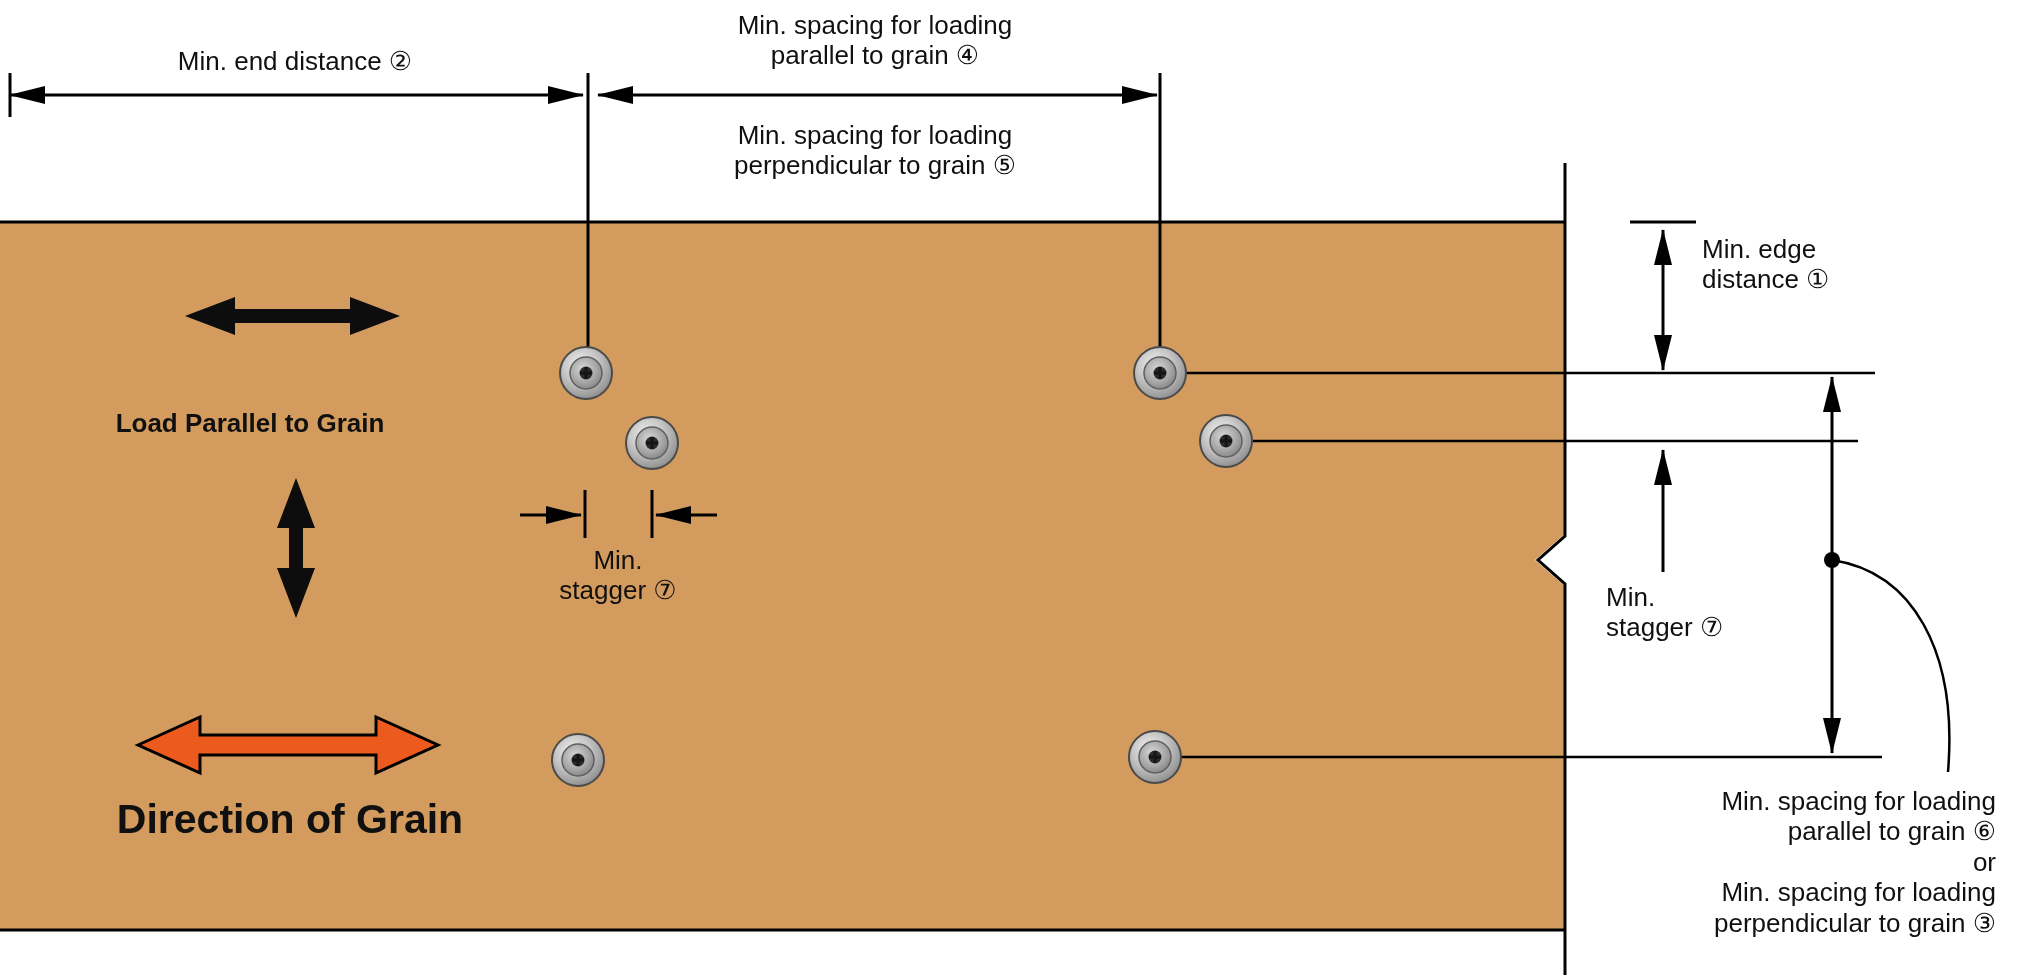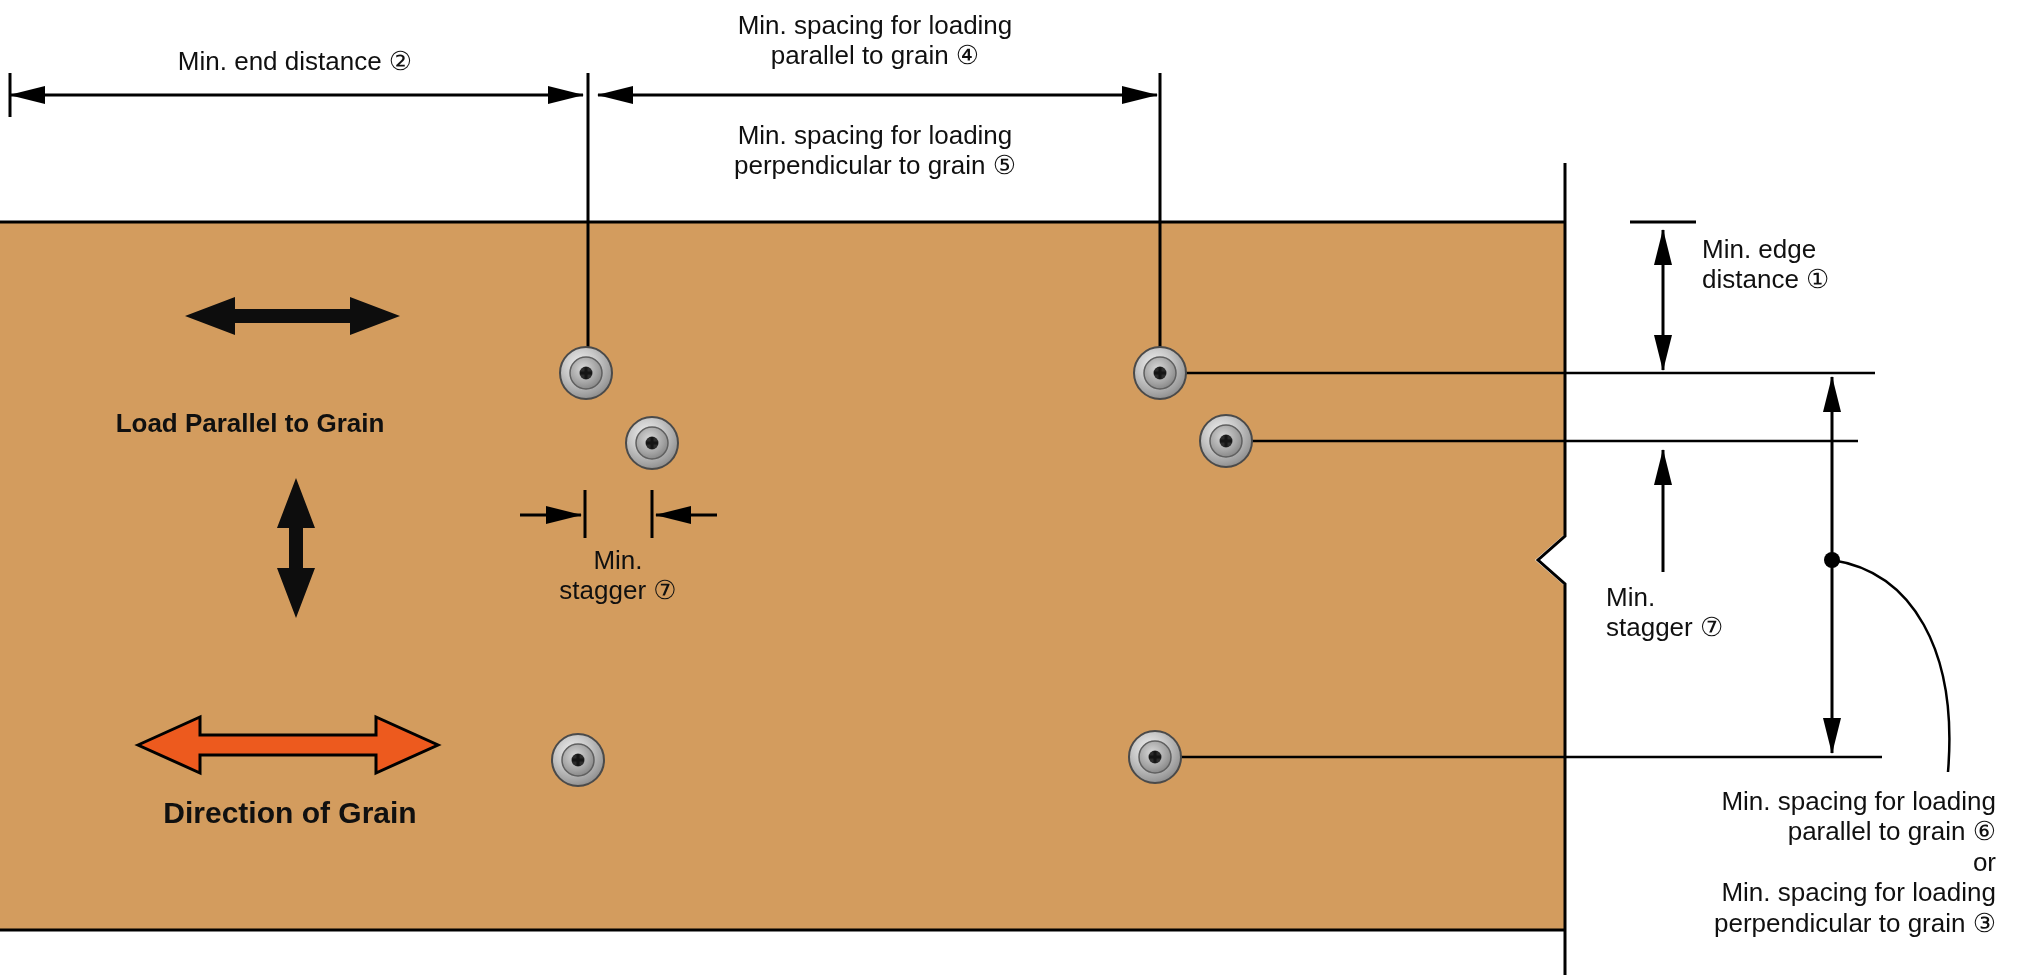--- a/index.html
+++ b/index.html
@@ -15,21 +15,21 @@
     position:absolute;
     font-family:"Liberation Sans",sans-serif;
     font-size:26px;
     color:#101010;
     line-height:1.16;
     white-space:pre-line;
   }
   .bold{font-weight:bold;}
   .center{text-align:center;}
   .right{text-align:right;}
-  .big{font-size:30px;}
+  .big{font-size:41px;}
 </style>
 </head>
 <body>
 
 <div id="stage">
 
   <svg id="diagram-svg" width="2021" height="975" viewBox="0 0 2021 975">
     <defs>
       <marker id="arr" viewBox="0 0 36 18" refX="35" refY="9" markerWidth="36" markerHeight="18" markerUnits="userSpaceOnUse" orient="auto-start-reverse">
         <path d="M0,0 L36,9 L0,18 Z" fill="#000"></path>

